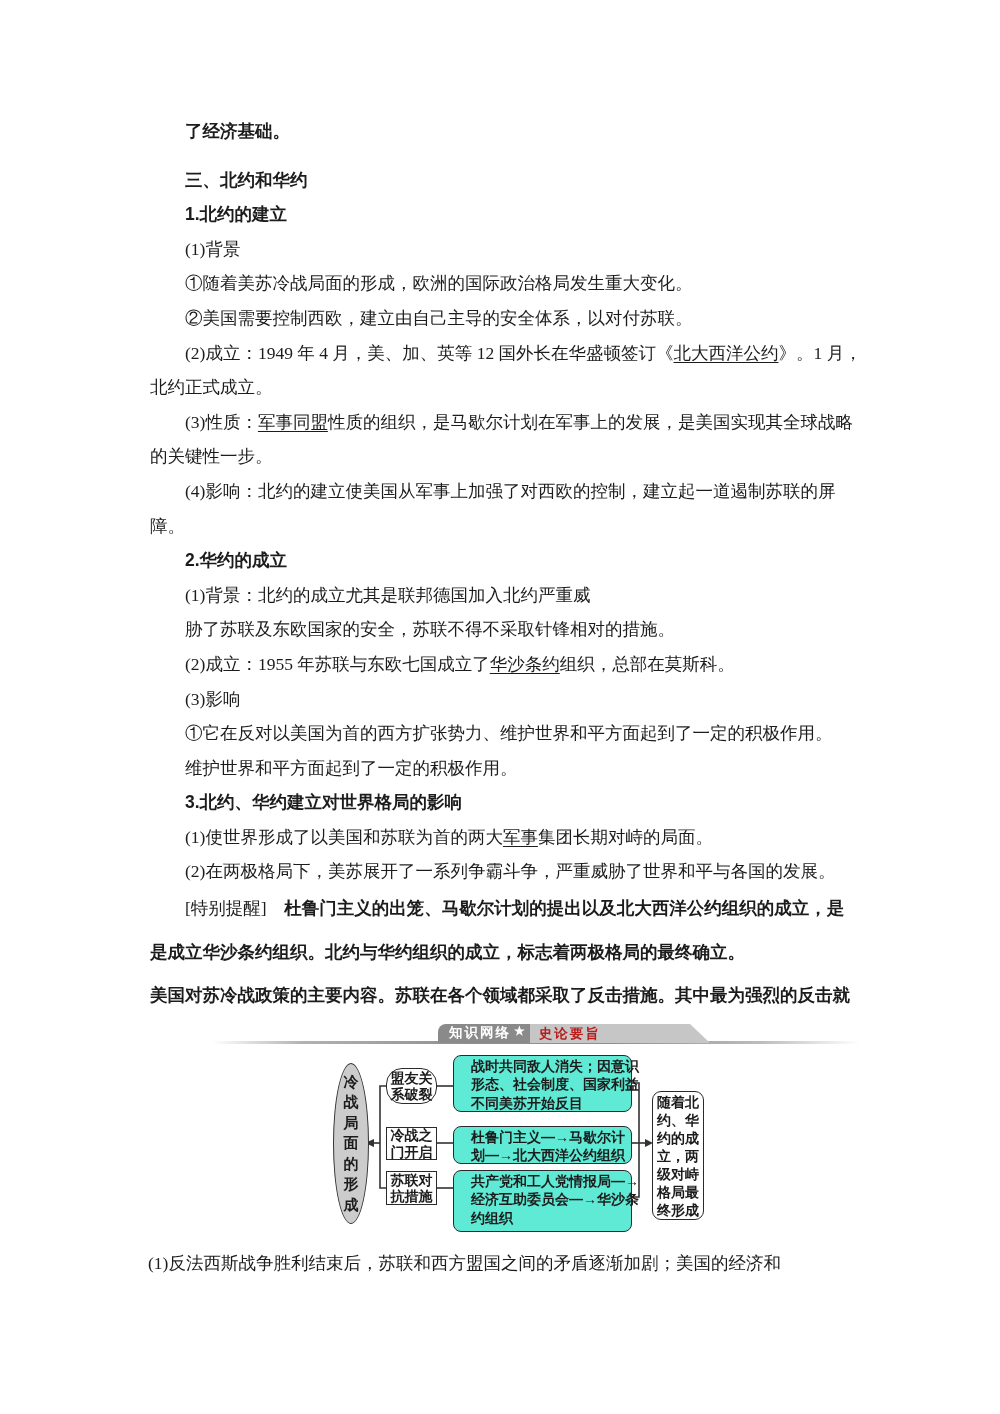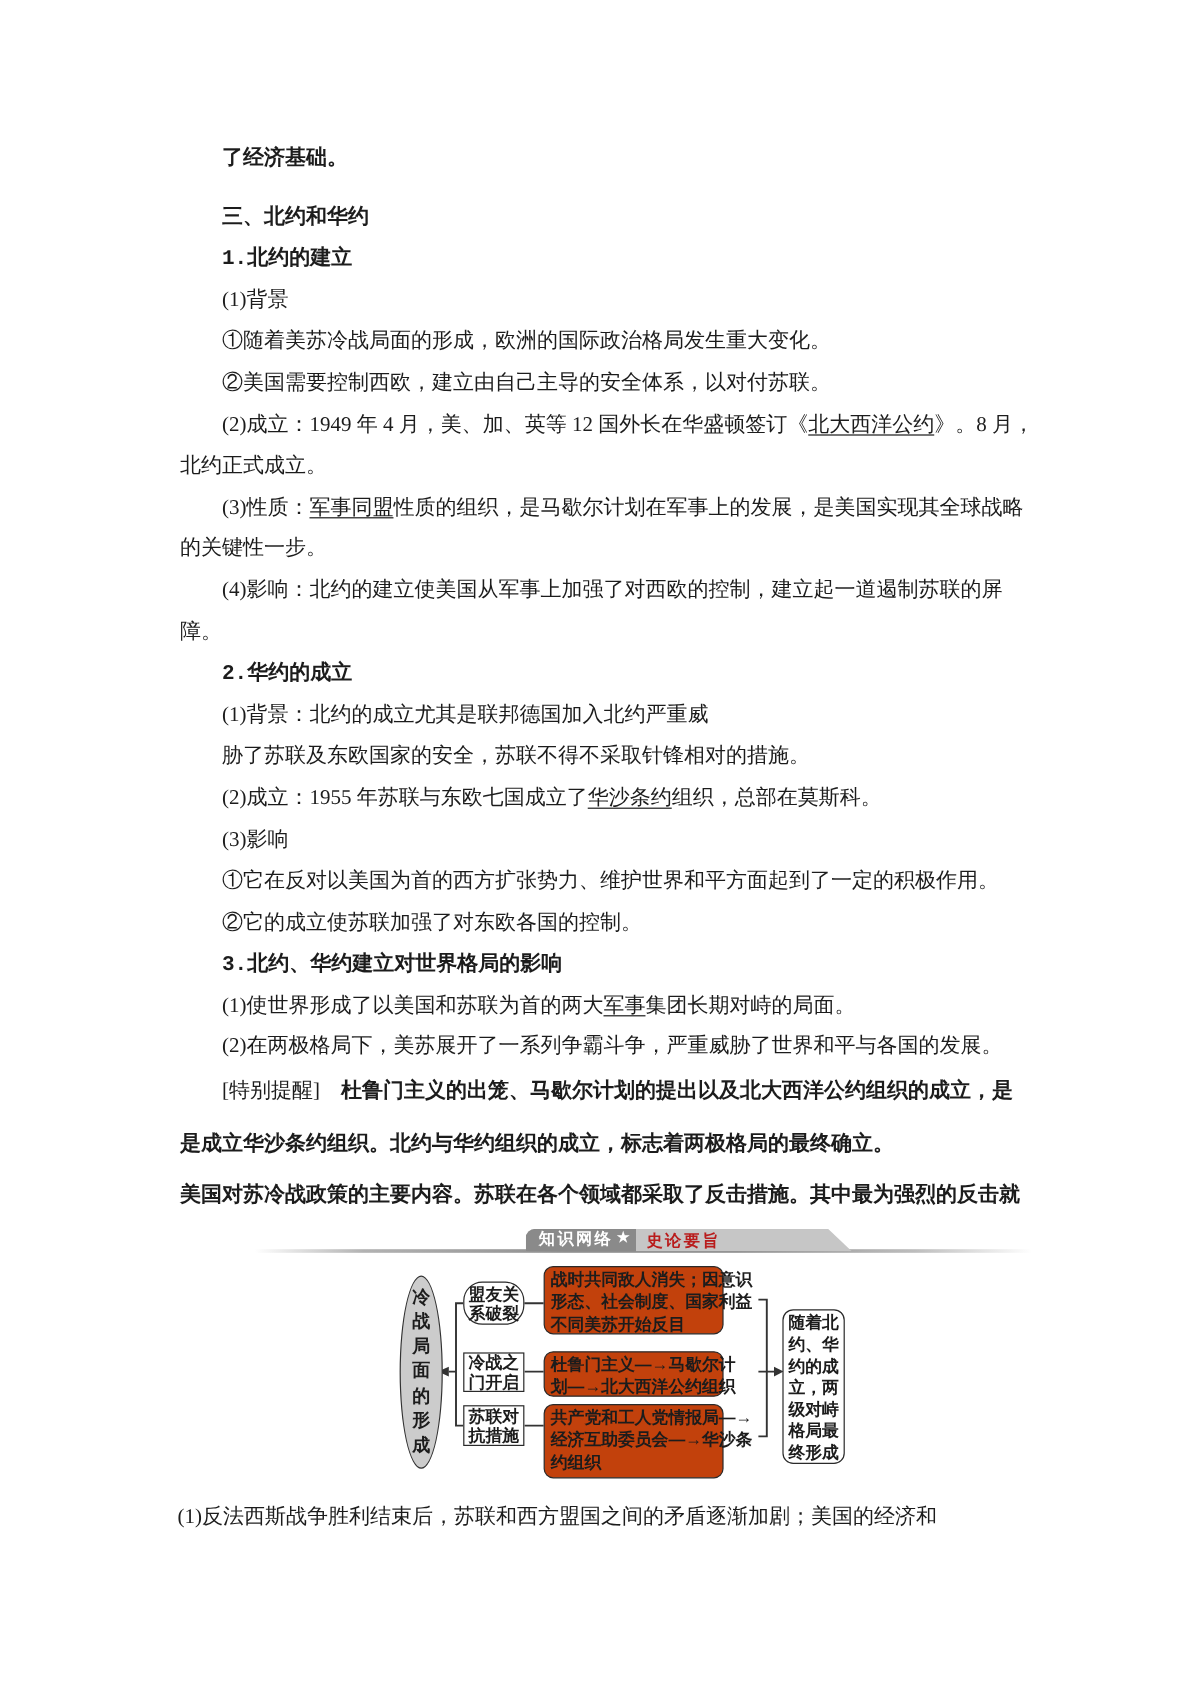--- a/index.html
+++ b/index.html
@@ -6,21 +6,21 @@
   #page{position:relative;width:1000px;height:1414px;background:#fff;overflow:hidden;
         font-family:"Liberation Serif",serif;color:#1c1c1c;}
 
   
   #content{position:absolute;left:150px;top:114px;width:760px;}
   .line{height:34.6px;line-height:34.6px;white-space:nowrap;font-size:17.5px;}
   .line.indent{padding-left:35px;}
   .line.gap{margin-bottom:14px;}
   .line.tall{height:43.6px;line-height:24px;padding-top:7px;box-sizing:border-box;}
   .song{font-family:"Liberation Serif",serif;}
-  .hei{font-family:Liberation Mono, monospace;font-weight:700;}
+  .hei{font-family:Liberation Sans, sans-serif;font-weight:700;}
   .u{text-decoration:underline;text-underline-offset:3px;}
 
   
   #tab{position:absolute;left:438px;top:1024px;width:272px;height:19px;display:flex;z-index:2;
        clip-path:polygon(0 0,252px 0,272px 100%,0 100%);border-radius:8px 0 0 2px;overflow:hidden;
        font-family:"Liberation Sans",sans-serif;font-weight:700;font-size:13.5px;}
   .tab-dark{background:#8a8a8a;color:#ffffff;display:flex;align-items:flex-start;
             padding:0 5px 0 11px;letter-spacing:2px;}
   .tab-star{color:#ffffff;font-size:12px;margin-left:3px;letter-spacing:0;}
   .tab-light{background:#c6c6c6;color:#b91c1c;flex:1;display:flex;align-items:center;
@@ -33,23 +33,23 @@
            font-family:"Liberation Sans",sans-serif;font-weight:700;}
   #diagram svg{position:absolute;left:0;top:0;}
   .ellipse{position:absolute;left:13px;top:13px;width:36px;height:161px;background:#cccccc;
            border:1.5px solid #333;border-radius:50%;box-sizing:border-box;
            display:flex;align-items:center;justify-content:center;text-align:center;
            font-size:15px;line-height:20.5px;white-space:pre;}
   .sbox{position:absolute;left:66px;width:51px;border:1.5px solid #2a2a2a;background:#fff;
         box-sizing:border-box;display:flex;align-items:center;justify-content:center;
         text-align:center;font-size:14px;line-height:16.5px;white-space:pre;}
   #sbox1{top:18px;height:36px;border-radius:16px;} #sbox2{top:77px;height:33px;text-align:center;} #sbox3{top:121px;height:34px;}
-  .wbox{position:absolute;left:133px;width:150px;border:1.5px solid #2a2a2a;border-radius:8px;
-        background:#c2410c;box-sizing:border-box;font-size:14px;line-height:18.4px;
-        white-space:pre;padding:1px 5px;}
+  .wbox{position:absolute;left:133px;width:179px;border:1.5px solid #2a2a2a;border-radius:8px;
+        background:#5eead4;box-sizing:border-box;font-size:14px;line-height:18.4px;
+        white-space:pre;padding:1px 17px;}
   #wbox1{top:5px;height:57px;} #wbox2{top:76px;height:38px;} #wbox3{top:120px;height:62px;}
   .rbox{position:absolute;left:332px;top:29px;width:52px;height:129px;border:1.5px solid #2a2a2a;
         border-radius:9px;background:#fff;box-sizing:border-box;text-align:center;
         font-size:14px;line-height:18px;white-space:pre;padding-top:1px;margin-top:12px;}
 
   
   #footer-line{position:absolute;left:148px;top:1246px;height:34px;line-height:34px;
                font-size:17.5px;white-space:nowrap;}
 </style>
 </head>
@@ -57,33 +57,33 @@
 
 <div id="page">
 
   <div id="content">
       <div class="line indent gap"><span class="hei">了经济基础。</span></div>
       <div class="line indent"><span class="hei">三、北约和华约</span></div>
       <div class="line indent"><span class="hei">1.北约的建立</span></div>
       <div class="line indent"><span class="song">(1)背景</span></div>
       <div class="line indent"><span class="song">①随着美苏冷战局面的形成，欧洲的国际政治格局发生重大变化。</span></div>
       <div class="line indent"><span class="song">②美国需要控制西欧，建立由自己主导的安全体系，以对付苏联。</span></div>
-      <div class="line indent"><span class="song">(2)成立：1949 年 4 月，美、加、英等 12 国外长在华盛顿签订《</span><span class="song u">北大西洋公约</span><span class="song">》。8 月，</span></div>
+      <div class="line indent"><span class="song">(2)成立：1949 年 4 月，美、加、英等 12 国外长在华盛顿签订《</span><span class="song u">北大西洋公约</span><span class="song">》。1 月，</span></div>
       <div class="line"><span class="song">北约正式成立。</span></div>
       <div class="line indent"><span class="song">(3)性质：</span><span class="song u">军事同盟</span><span class="song">性质的组织，是马歇尔计划在军事上的发展，是美国实现其全球战略</span></div>
       <div class="line"><span class="song">的关键性一步。</span></div>
       <div class="line indent"><span class="song">(4)影响：北约的建立使美国从军事上加强了对西欧的控制，建立起一道遏制苏联的屏</span></div>
       <div class="line"><span class="song">障。</span></div>
       <div class="line indent"><span class="hei">2.华约的成立</span></div>
       <div class="line indent"><span class="song">(1)背景：北约的成立尤其是联邦德国加入北约严重威</span></div>
       <div class="line indent"><span class="song">胁了苏联及东欧国家的安全，苏联不得不采取针锋相对的措施。</span></div>
       <div class="line indent"><span class="song">(2)成立：1955 年苏联与东欧七国成立了</span><span class="song u">华沙条约</span><span class="song">组织，总部在莫斯科。</span></div>
       <div class="line indent"><span class="song">(3)影响</span></div>
       <div class="line indent"><span class="song">①它在反对以美国为首的西方扩张势力、维护世界和平方面起到了一定的积极作用。</span></div>
-      <div class="line indent"><span class="song">②它的成立使苏联加强了对东欧各国的控制。</span></div>
+      <div class="line indent"><span class="song">维护世界和平方面起到了一定的积极作用。</span></div>
       <div class="line indent"><span class="hei">3.北约、华约建立对世界格局的影响</span></div>
       <div class="line indent"><span class="song">(1)使世界形成了以美国和苏联为首的两大</span><span class="song u">军事</span><span class="song">集团长期对峙的局面。</span></div>
       <div class="line indent"><span class="song">(2)在两极格局下，美苏展开了一系列争霸斗争，严重威胁了世界和平与各国的发展。</span></div>
       <div class="line indent tall"><span class="song">[特别提醒]　</span><span class="hei">杜鲁门主义的出笼、马歇尔计划的提出以及北大西洋公约组织的成立，是</span></div>
       <div class="line tall"><span class="hei">是成立华沙条约组织。北约与华约组织的成立，标志着两极格局的最终确立。</span></div>
       <div class="line tall"><span class="hei">美国对苏冷战政策的主要内容。苏联在各个领域都采取了反击措施。其中最为强烈的反击就</span></div>
     </div>
 
   <div id="rule"></div>
   <div id="tab">

